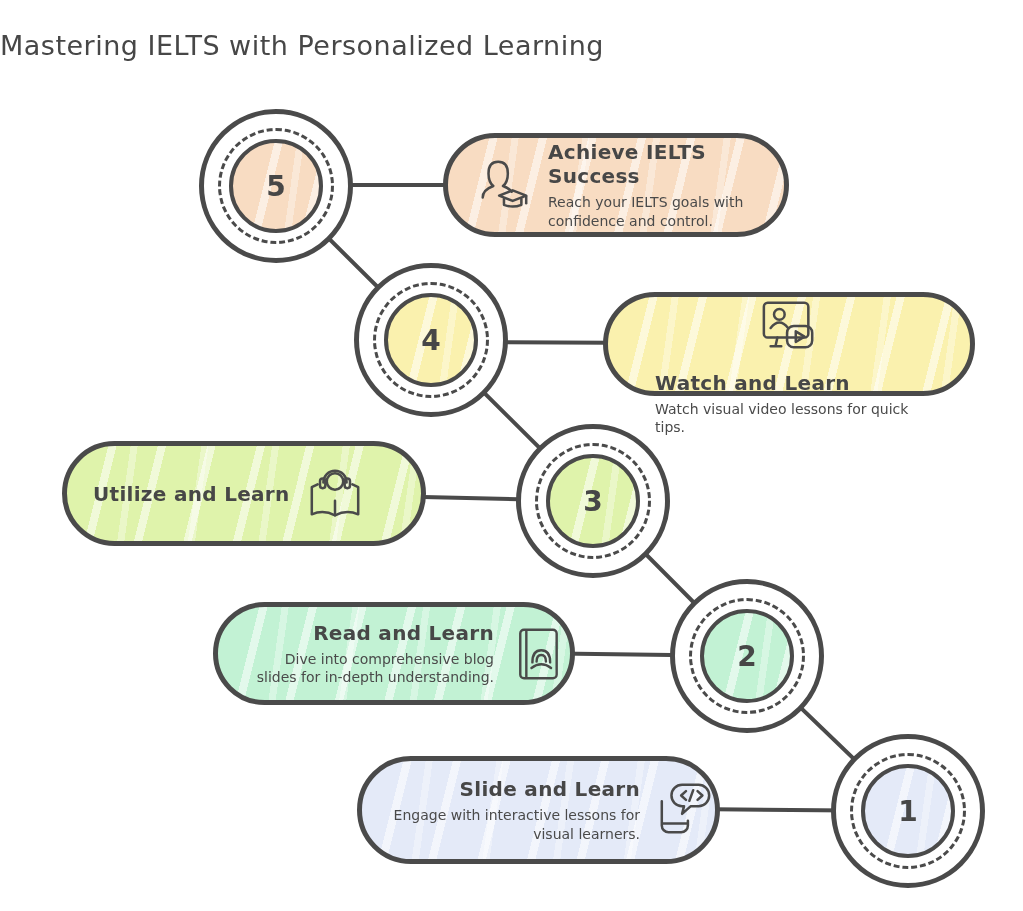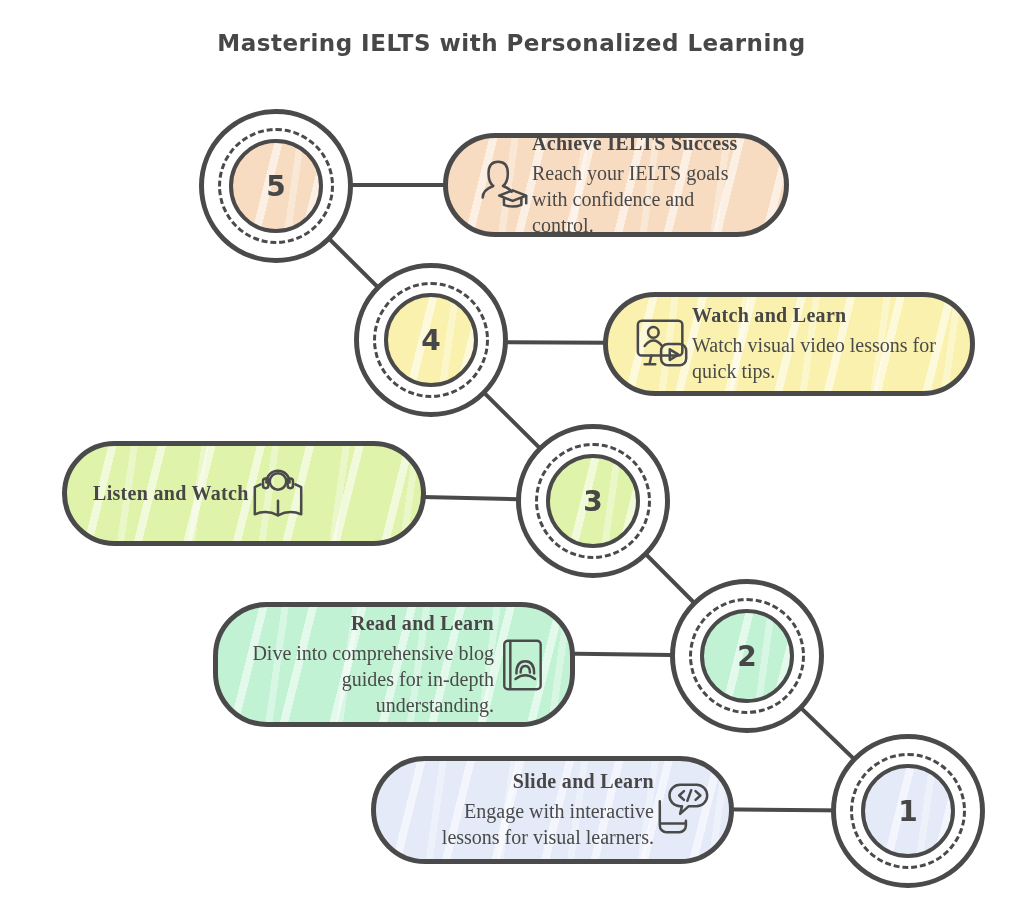--- a/index.html
+++ b/index.html
@@ -4,21 +4,21 @@
 <style>
   html,body{margin:0;padding:0;background:#ffffff;}
   #stage{
     position:relative;width:1023px;height:911px;overflow:hidden;
     background:#ffffff;
     font-family:"DejaVu Sans","Liberation Sans",sans-serif;
     color:#4a4a4a;
   }
   .page-title{
     position:absolute;left:0;top:30px;width:100%;
-    text-align:center;font-size:23px;font-weight:bold;
+    font-size:27px;font-weight:normal;
     letter-spacing:.5px;color:#474747;
   }
   
   #connectors{position:absolute;left:0;top:0;z-index:1;}
   
   .node{
     position:absolute;width:154px;height:154px;box-sizing:border-box;
     border:5px solid #4a4a4a;border-radius:50%;background:#ffffff;z-index:2;
   }
   .ring-dashed{
@@ -34,37 +34,37 @@
   
   .tex{
     background-image:
       repeating-linear-gradient(104deg, rgba(255,255,255,0) 0 40px, rgba(255,255,255,.55) 40px 48px),
       repeating-linear-gradient(98deg, rgba(255,255,255,0) 0 63px, rgba(255,255,255,.35) 63px 70px);
   }
   
   .card{
     position:absolute;box-sizing:border-box;z-index:2;
     border:5px solid #4a4a4a;border-radius:54px;
-    display:flex;align-items:center;padding:0 26px;font-family:Liberation Serif, serif;
+    display:flex;align-items:center;gap:16px;padding:0 26px;
   }
   .card .txt{display:flex;flex-direction:column;gap:5px;}
   .card .c-title{font-size:20px;font-weight:bold;color:#474747;letter-spacing:.3px;}
-  .card .c-desc{font-size:20px;line-height:1.3;color:#4a4a4a;}
+  .card .c-desc{font-size:14px;line-height:1.3;color:#4a4a4a;}
   .card.left-text .txt{align-items:flex-end;text-align:right;}
   .icon{flex:0 0 auto;display:block;}
   .icon path,.icon circle,.icon rect,.icon line{
     fill:none;stroke:#4a4a4a;stroke-width:2.6;
     stroke-linecap:round;stroke-linejoin:round;
   }
   
   #node5{left:199px;top:109px;}  #card5{left:443px;top:133px;width:346px;height:104px;}
-  #node4{left:354px;top:263px;}  #card4{left:603px;top:292px;width:372px;height:104px;}
+  #node4{left:354px;top:263px;}  #card4{left:603px;top:292px;width:372px;height:104px;flex-direction:column;}
   #node3{left:516px;top:424px;}  #card3{left:62px; top:441px;width:364px;height:105px;}
-  #node2{left:670px;top:579px;}  #card2{left:213px;top:602px;width:362px;height:125px;}
-  #node1{left:831px;top:734px;}  #card1{left:371px;top:756px;width:363px;height:108px;}
+  #node2{left:670px;top:579px;}  #card2{left:213px;top:602px;width:362px;height:103px;}
+  #node1{left:831px;top:734px;}  #card1{left:357px;top:756px;width:363px;height:108px;}
   #card5 .c-desc{width:216px;}
   #card4 .c-desc{width:268px;}
   #card3 .c-desc{width:248px;}
   #card2 .c-desc{width:250px;}
   #card1 .c-desc{width:252px;}
   .badge4{fill:#faf1ae;stroke:#4a4a4a;stroke-width:2.6;}
 </style>
 </head>
 <body>
 
@@ -127,42 +127,42 @@
   </div>
 
   <div class="node" id="node3">
     <div class="ring-dashed"></div>
     <div class="ring-inner tex" style="background-color: rgb(223, 243, 171);">
       <span class="num">3</span>
     </div>
   </div>
   <div class="card tex left-text" id="card3" style="background-color: rgb(223, 243, 171);">
     <div class="txt">
-      <div class="c-title">Listen and Watch</div>
+      <div class="c-title">Utilize and Learn</div>
     </div>
     <svg class="icon" width="58" height="58" viewBox="0 0 60 60">
       <path d="M6 51 q12 -5 24 1 q12 -6 24 -1 v-28 l-6 -3 M6 51 v-28 l6 -3"></path>
       <path d="M30 52 v-15"></path>
       <circle cx="30" cy="17" r="8.5"></circle>
       <path d="M18 18 a12 12 0 0 1 24 0"></path>
       <rect x="14.5" y="14" width="5.5" height="10" rx="2.7"></rect>
       <rect x="40" y="14" width="5.5" height="10" rx="2.7"></rect>
     </svg>
   </div>
 
   <div class="node" id="node2">
     <div class="ring-dashed"></div>
     <div class="ring-inner tex" style="background-color: rgb(194, 242, 212);">
       <span class="num">2</span>
     </div>
   </div>
   <div class="card tex left-text" id="card2" style="background-color: rgb(194, 242, 212);">
     <div class="txt">
       <div class="c-title">Read and Learn</div>
-      <div class="c-desc">Dive into comprehensive blog guides for in-depth understanding.</div>
+      <div class="c-desc">Dive into comprehensive blog slides for in-depth understanding.</div>
     </div>
     <svg class="icon" width="56" height="58" viewBox="0 0 60 60">
       <rect x="11" y="4" width="39" height="52" rx="4"></rect>
       <path d="M17.5 5 v50"></path>
       <path d="M24 39 q0 -13 9.5 -13 q9.5 0 9.5 13"></path>
       <path d="M28.5 38 q0 -7 5 -7 q5 0 5 7"></path>
       <path d="M23 45 q10.5 -8 21 0"></path>
     </svg>
   </div>
 

